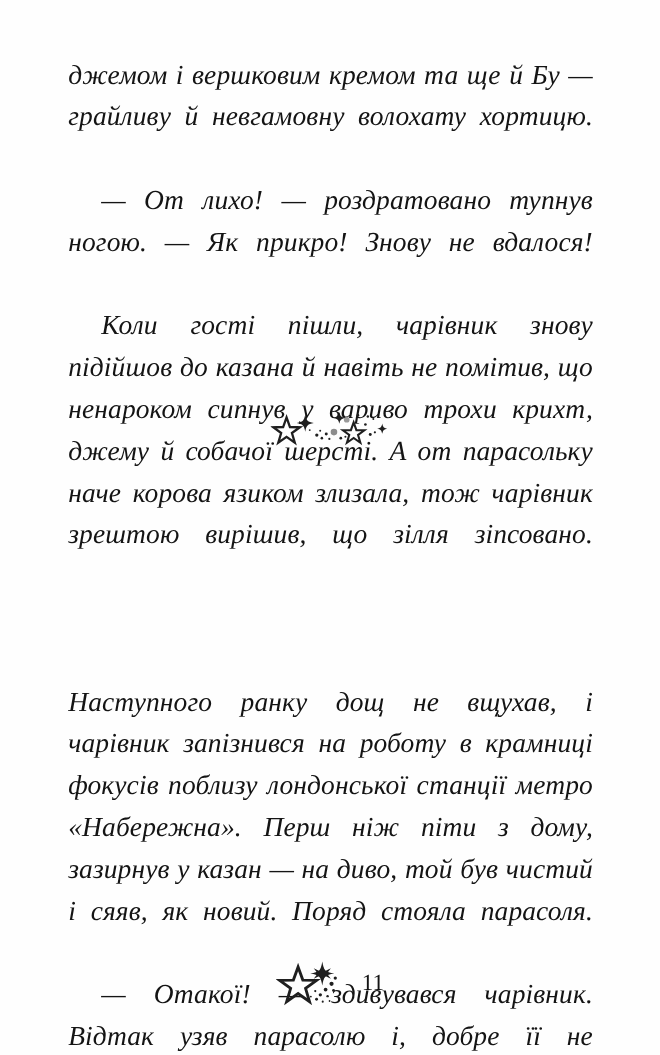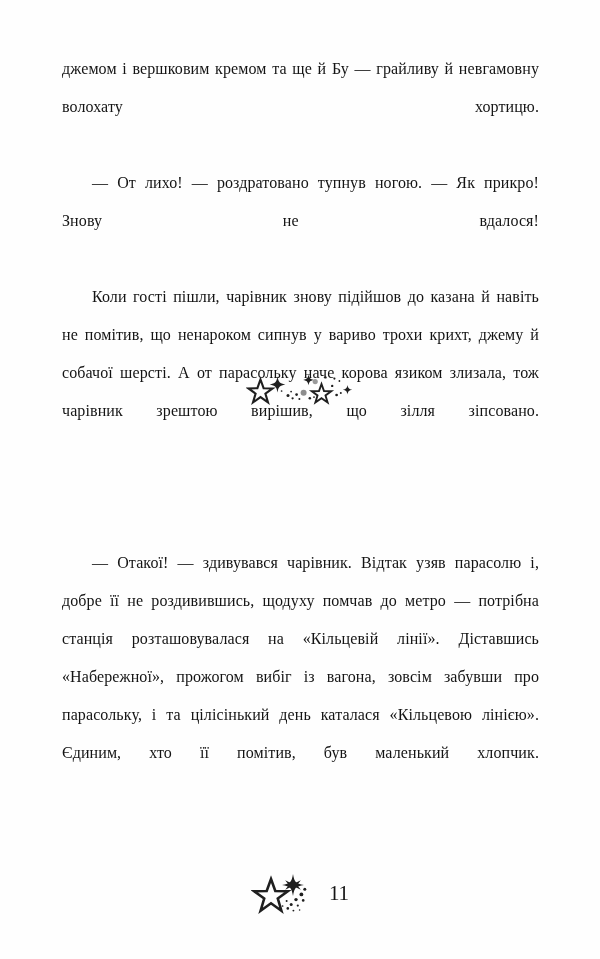--- a/index.html
+++ b/index.html
@@ -24,27 +24,28 @@
 
   .text-column {
     position: absolute;
     left: 62px;
     top: 50px;
     width: 477px;
   }
 
   .para {
     margin: 0;
-    font-size: 16px;
+    font-size: 25px;
     line-height: 38px;
     text-align: justify;
     text-justify: inter-word;
     letter-spacing: 0.1px;
     word-spacing: 0.2px;
     color: #141414;
+    font-style: italic;
     -webkit-font-smoothing: antialiased;
   }
 
   .para.cont {
     text-indent: 0;
   }
   .para.indent {
     text-indent: 30px;
   }
   
@@ -96,20 +97,21 @@
   <div class="text-column">
 
     <p class="para cont">джемом і вершковим кремом та ще й Бу — грайливу й невгамовну волохату хортицю.</p>
 
     <p class="para indent">— От лихо! — роздратовано тупнув ногою. — Як прикро! Знову не вдалося!</p>
 
     <p class="para indent">Коли гості пішли, чарівник знову підійшов до казана й навіть не помітив, що ненароком сипнув у вариво трохи крихт, джему й собачої шерсті. А от парасольку наче корова язиком злизала, тож чарівник зрештою вирішив, що зілля зіпсовано.</p>
 
     <div style="height:76px"></div>
 
+    <p class="para cont">Наступного ранку дощ не вщухав, і чарівник запізнився на роботу в крамниці фокусів поблизу лондонської станції метро «Набережна». Перш ніж піти з дому, зазирнув у казан — на диво, той був чистий і сяяв, як новий. Поряд стояла парасоля.</p>
 
     <p class="para indent">— Отакої! — здивувався чарівник. Відтак узяв парасолю і, добре її не роздивившись, щодуху помчав до метро — потрібна станція розташовувалася на «Кільцевій лінії». Діставшись «Набережної», прожогом вибіг із вагона, зовсім забувши про парасольку, і та цілісінький день каталася «Кільцевою лінією». Єдиним, хто її помітив, був маленький хлопчик.</p>
 
   </div>
 
   <div class="divider">
     <svg width="108" height="34" viewBox="0 0 108 34">
       <g fill="#1f1f1f">
 
         <path d="M14.5 5.5 L17.6 14.2 L26.6 14.4 L19.4 19.6 L22.0 28.4 L14.5 23.1 L7.0 28.4 L9.6 19.6 L2.4 14.4 L11.4 14.2 Z" fill="none" stroke="#1f1f1f" stroke-width="2.1" stroke-linejoin="miter"></path>

